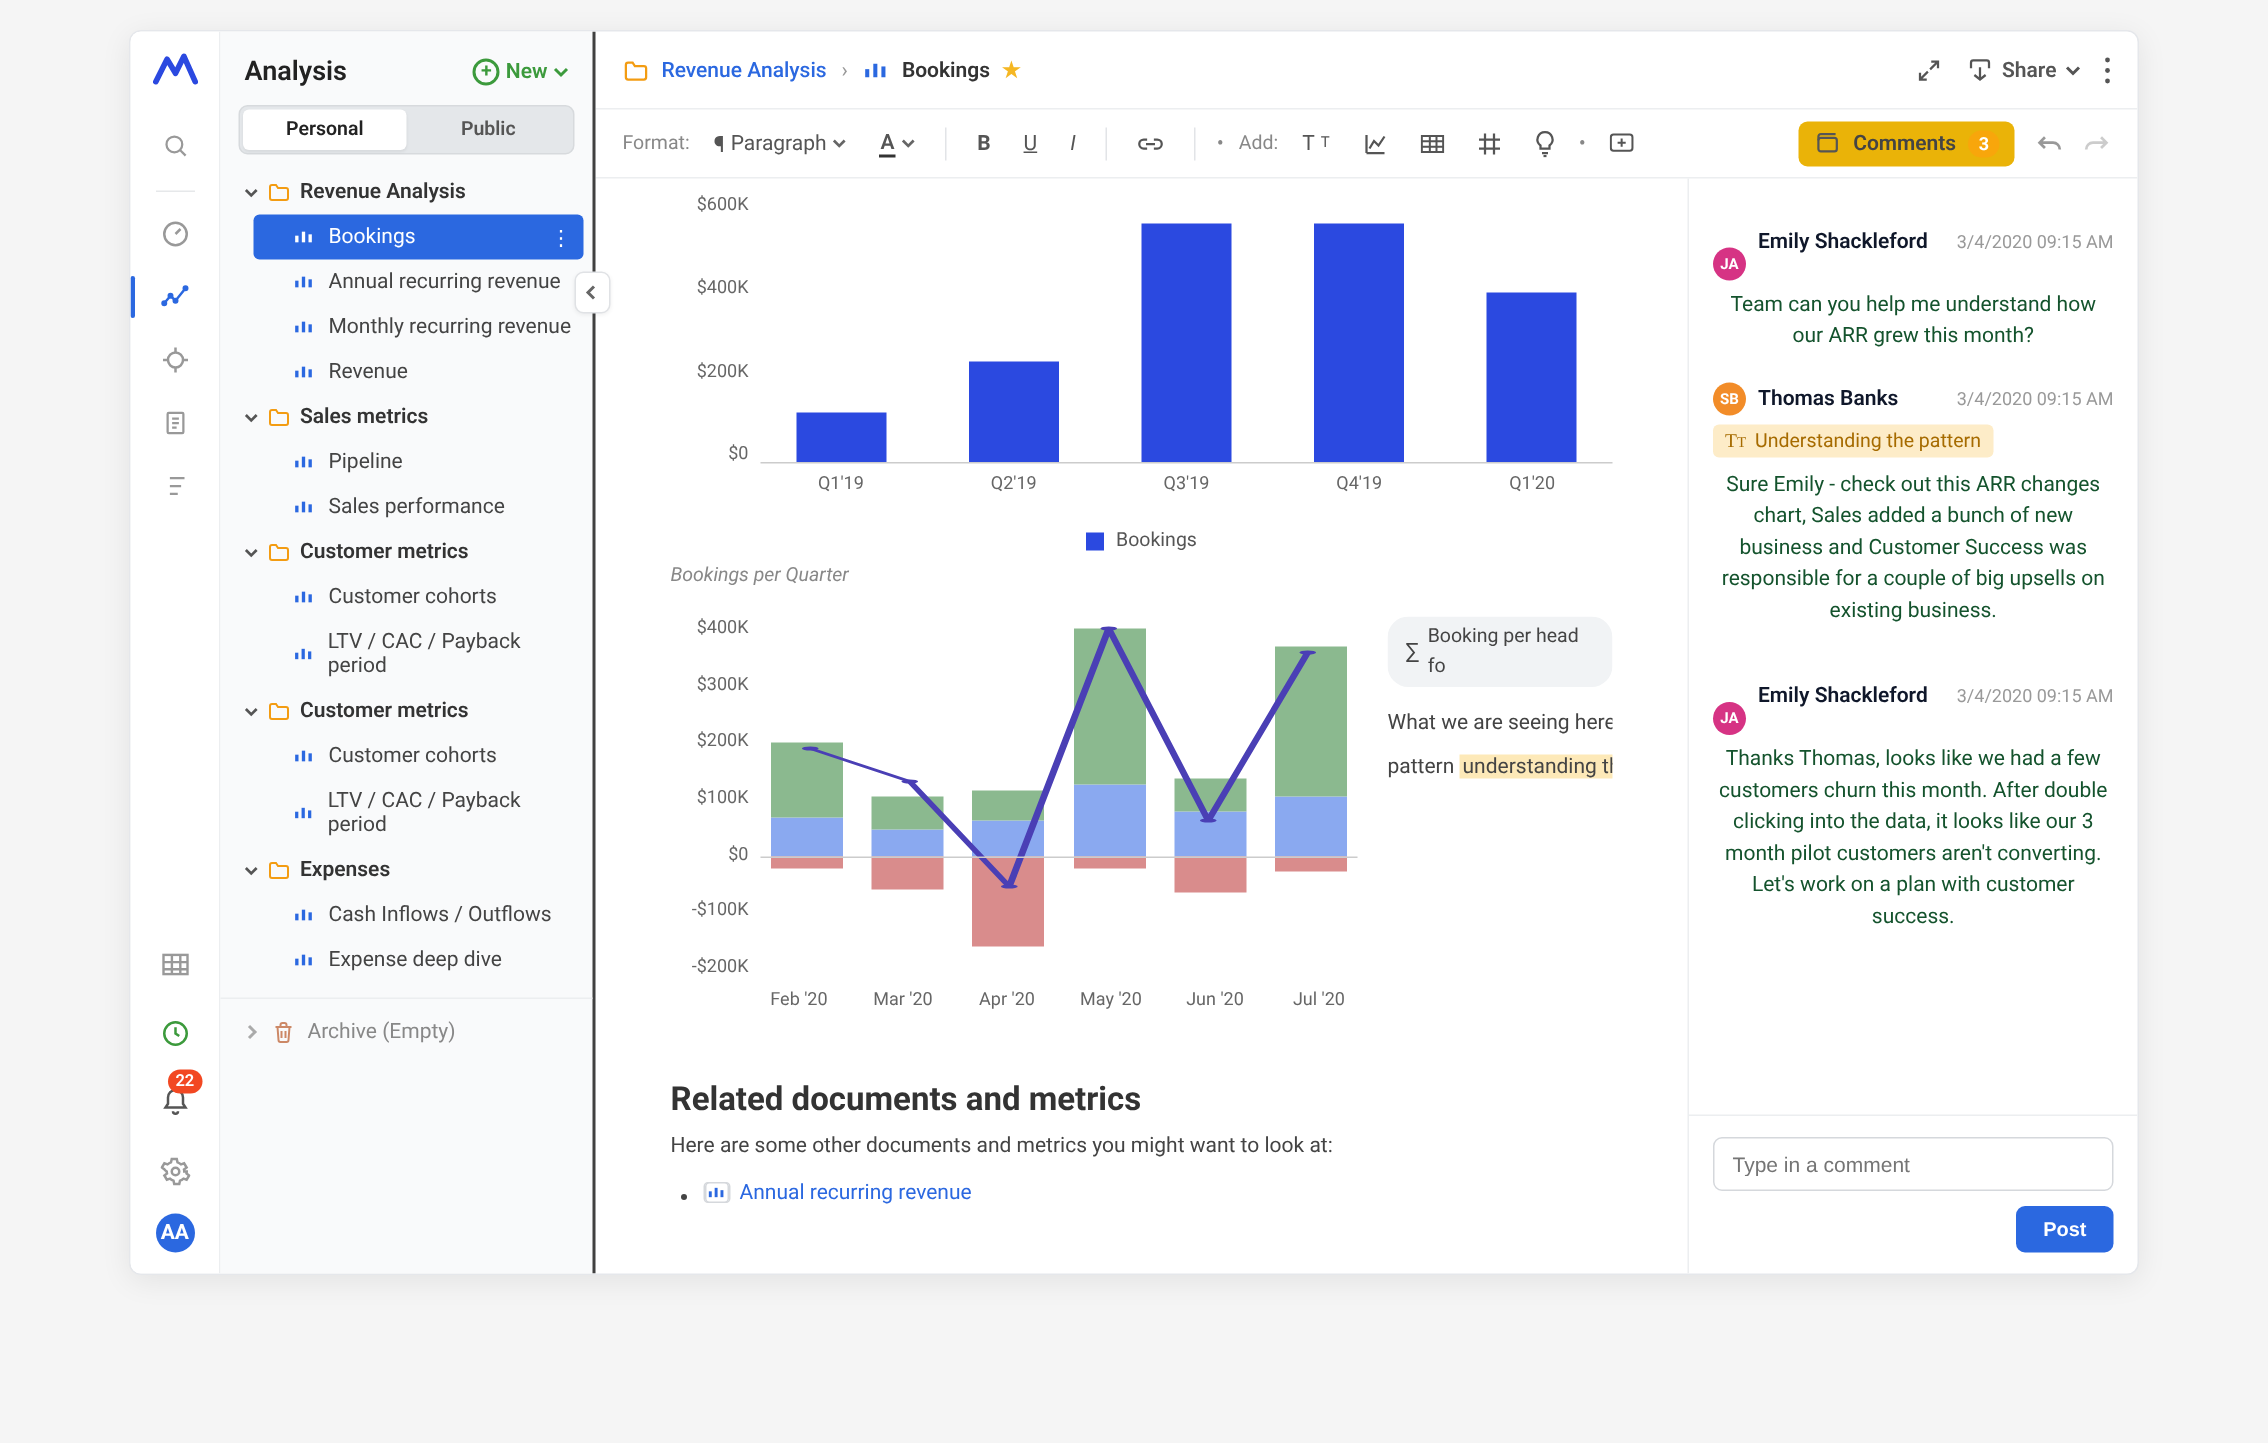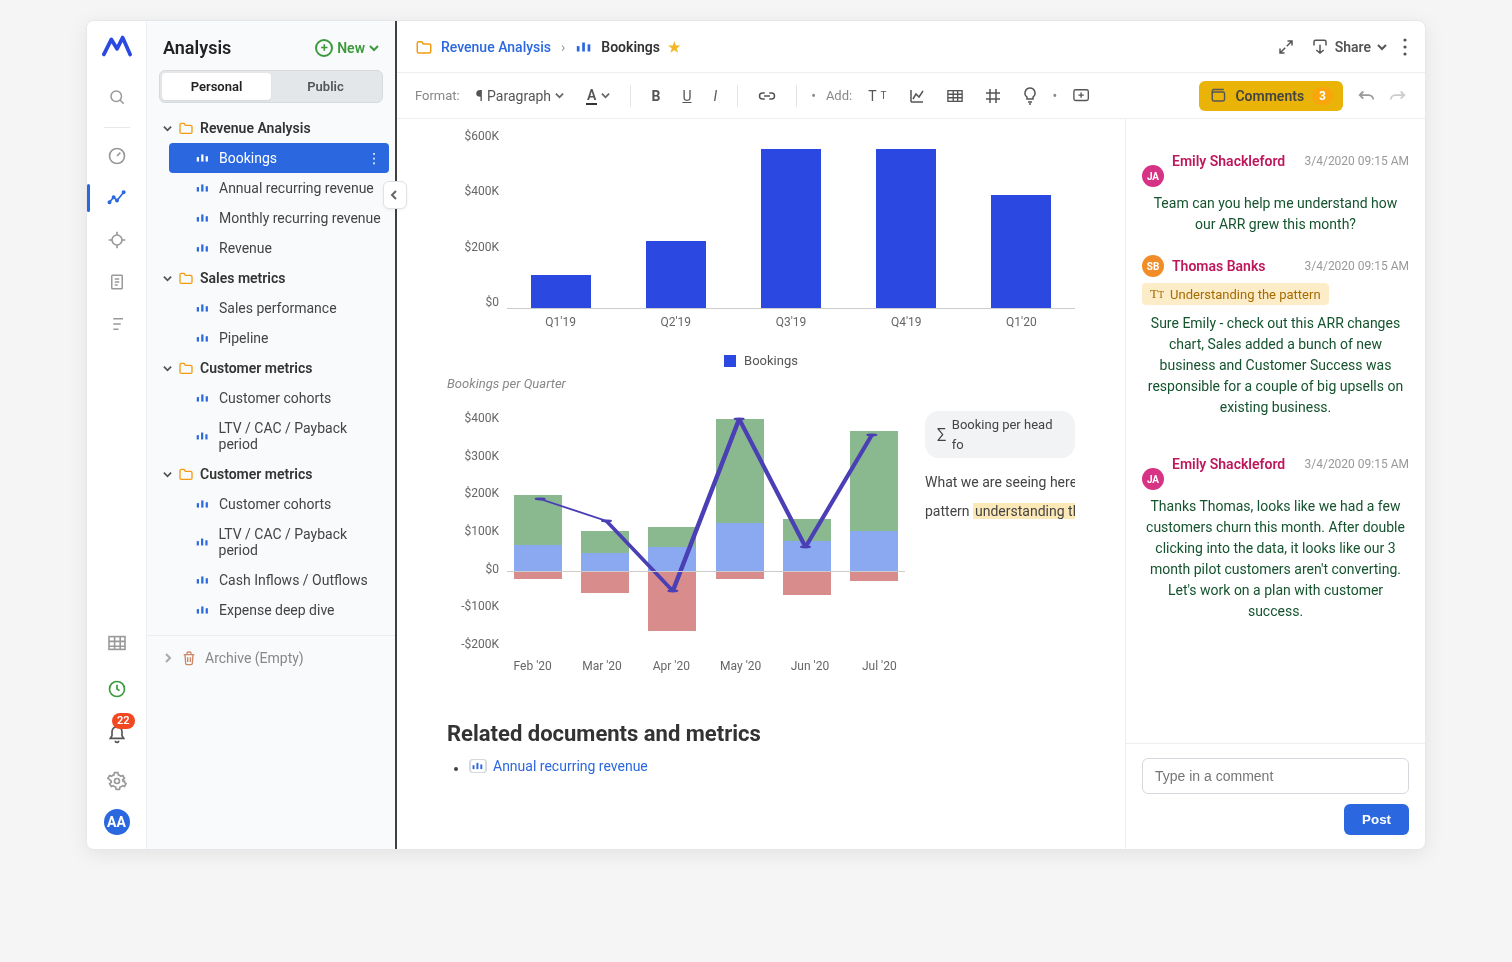--- a/index.html
+++ b/index.html
@@ -162,21 +162,21 @@
   .link-chip{display:inline-flex; align-items:center; gap:6px;}
   .link-chip .chart-mini{ background:#fff; border:1px solid #d5d8dc; border-radius:3px; width:18px; height:14px; display:inline-flex; align-items:center; justify-content:center; color:#2b68e0;}
 
   
   .comments { width:300px; border-left:1px solid #eceef0; display:flex; flex-direction:column;}
   .clist{ flex:1; overflow-y:auto; padding:16px 16px 10px;}
   .comment{ margin-bottom:20px;}
   .chead{ display:flex; align-items:center; gap:8px; margin-bottom:6px;}
   .cav{ width:22px; height:22px; border-radius:50%; color:#fff; font-size:10px; font-weight:700; display:flex; align-items:center; justify-content:center;}
   .cav.pink{background:#d63384;margin-top:30px;} .cav.orange{background:#f28c28;}
-  .cname{ font-weight:600; color:#be185d; flex:1; font-size:14px;}
+  .cname{ font-weight:600; color:#0f172a; flex:1; font-size:14px;}
   .ctime{ color:#999; font-size:12px;}
   .ctag{ background:#fdecc8; color:#a66b00; padding:3px 8px; border-radius:4px; font-size:13px; display:inline-flex; align-items:center; gap:6px; margin-bottom:8px;}
   .cbody{ color:#14532d; font-size:14px; line-height:1.5;text-align:center;}
   .cfoot{ border-top:1px solid #eceef0; padding:14px 16px; }
   .cinput{ width:100%; border:1px solid #d5d8dc; border-radius:6px; padding:9px 12px; font-size:14px; margin-bottom:10px;}
   .post-row{display:flex; justify-content:flex-end;}
   .post-btn{ background:#2b68e0; color:#fff; border:none; border-radius:6px; padding:8px 18px; font-weight:600; cursor:pointer;}
 
   svg{display:block}
 </style>
@@ -328,29 +328,29 @@
               <path d="M3 5a2 2 0 012-2h4l2 3h8a2 2 0 012 2v8a2 2 0 01-2 2H5a2 2 0 01-2-2V5z"></path>
             </svg>
             <span>Sales metrics</span>
           </div>
           <div class="tree-item">
             <svg width="16" height="12" viewBox="0 0 18 12" class="chart-mini">
               <rect x="2" y="5" width="2.5" height="5" fill="currentColor"></rect>
               <rect x="7" y="2" width="2.5" height="8" fill="currentColor"></rect>
               <rect x="12" y="4" width="2.5" height="6" fill="currentColor"></rect>
             </svg>
+            <span>Pipeline</span>
+          </div>
+          <div class="tree-item">
+            <svg width="16" height="12" viewBox="0 0 18 12" class="chart-mini">
+              <rect x="2" y="5" width="2.5" height="5" fill="currentColor"></rect>
+              <rect x="7" y="2" width="2.5" height="8" fill="currentColor"></rect>
+              <rect x="12" y="4" width="2.5" height="6" fill="currentColor"></rect>
+            </svg>
             <span>Sales performance</span>
-          </div>
-          <div class="tree-item">
-            <svg width="16" height="12" viewBox="0 0 18 12" class="chart-mini">
-              <rect x="2" y="5" width="2.5" height="5" fill="currentColor"></rect>
-              <rect x="7" y="2" width="2.5" height="8" fill="currentColor"></rect>
-              <rect x="12" y="4" width="2.5" height="6" fill="currentColor"></rect>
-            </svg>
-            <span>Pipeline</span>
           </div>
         </div>
         <div class="tree-folder">
           <div class="label">
             <svg width="9" height="9" viewBox="0 0 10 10">
               <path d="M1 3l4 4 4-4" fill="none" stroke="#555" stroke-width="2"></path>
             </svg>
             <svg width="16" height="14" viewBox="0 0 24 20" class="folder-icon" fill="none" stroke="currentColor" stroke-width="2">
               <path d="M3 5a2 2 0 012-2h4l2 3h8a2 2 0 012 2v8a2 2 0 01-2 2H5a2 2 0 01-2-2V5z"></path>
             </svg>
@@ -394,20 +394,29 @@
           <div class="tree-item">
             <svg width="16" height="12" viewBox="0 0 18 12" class="chart-mini">
               <rect x="2" y="5" width="2.5" height="5" fill="currentColor"></rect>
               <rect x="7" y="2" width="2.5" height="8" fill="currentColor"></rect>
               <rect x="12" y="4" width="2.5" height="6" fill="currentColor"></rect>
             </svg>
             <span>LTV / CAC / Payback period</span>
           </div>
         </div>
         <div class="tree-folder">
+          <div class="label">
+            <svg width="9" height="9" viewBox="0 0 10 10">
+              <path d="M1 3l4 4 4-4" fill="none" stroke="#555" stroke-width="2"></path>
+            </svg>
+            <svg width="16" height="14" viewBox="0 0 24 20" class="folder-icon" fill="none" stroke="currentColor" stroke-width="2">
+              <path d="M3 5a2 2 0 012-2h4l2 3h8a2 2 0 012 2v8a2 2 0 01-2 2H5a2 2 0 01-2-2V5z"></path>
+            </svg>
+            <span>Expenses</span>
+          </div>
           <div class="tree-item">
             <svg width="16" height="12" viewBox="0 0 18 12" class="chart-mini">
               <rect x="2" y="5" width="2.5" height="5" fill="currentColor"></rect>
               <rect x="7" y="2" width="2.5" height="8" fill="currentColor"></rect>
               <rect x="12" y="4" width="2.5" height="6" fill="currentColor"></rect>
             </svg>
             <span>Cash Inflows / Outflows</span>
           </div>
           <div class="tree-item">
             <svg width="16" height="12" viewBox="0 0 18 12" class="chart-mini">
@@ -676,20 +685,21 @@
             <div class="formula-pill">
               <span style="font-size:15px;">∑</span>
               <span>Booking per head fo</span>
             </div>
             <p style="margin-top:14px; white-space:nowrap"><span>What we are seeing here </span></p>
             <p style="white-space:nowrap"><span>pattern </span><span class="hl">understanding th</span></p>
           </div>
         </div>
 
         <h2 class="section2">Related documents and metrics</h2>
+        <p>Here are some other documents and metrics you might want to look at:</p>
         <ul id="relatedList">
             <li><span class="link-chip">
                 <span class="chart-mini">
                   <svg width="16" height="12" viewBox="0 0 18 12" class="chart-mini">
                     <rect x="2" y="5" width="2.5" height="5" fill="#2b68e0"></rect>
                     <rect x="7" y="2" width="2.5" height="8" fill="#2b68e0"></rect>
                     <rect x="12" y="4" width="2.5" height="6" fill="#2b68e0"></rect>
                   </svg>
                 </span> 
                 <a href="#">Annual recurring revenue</a>

